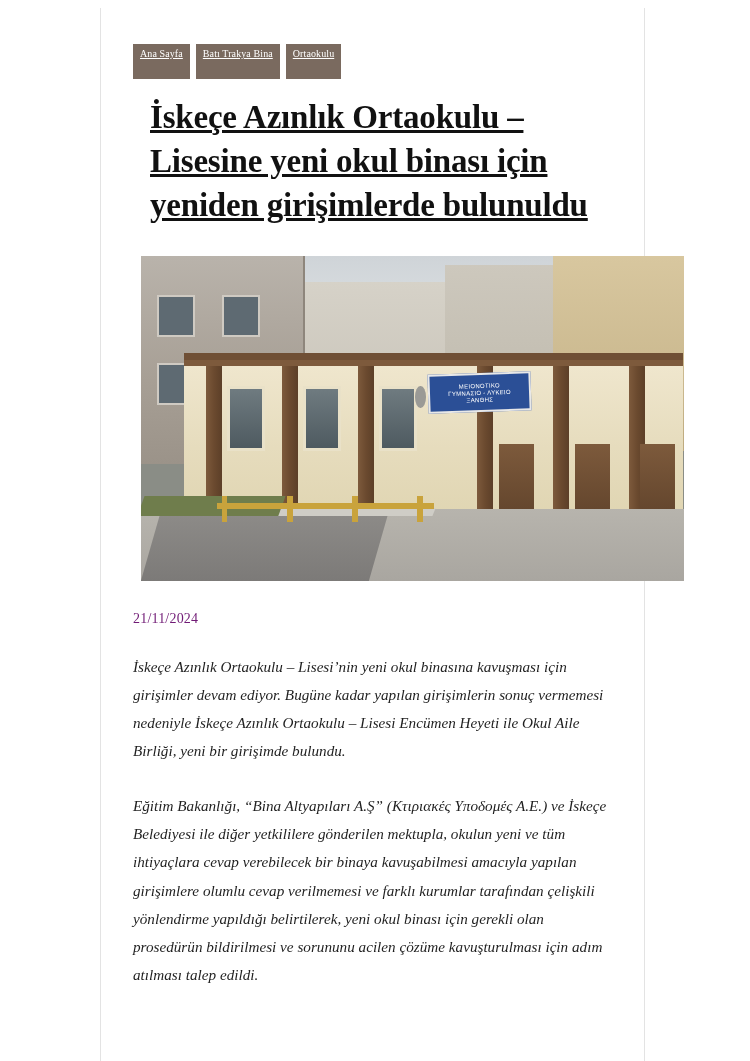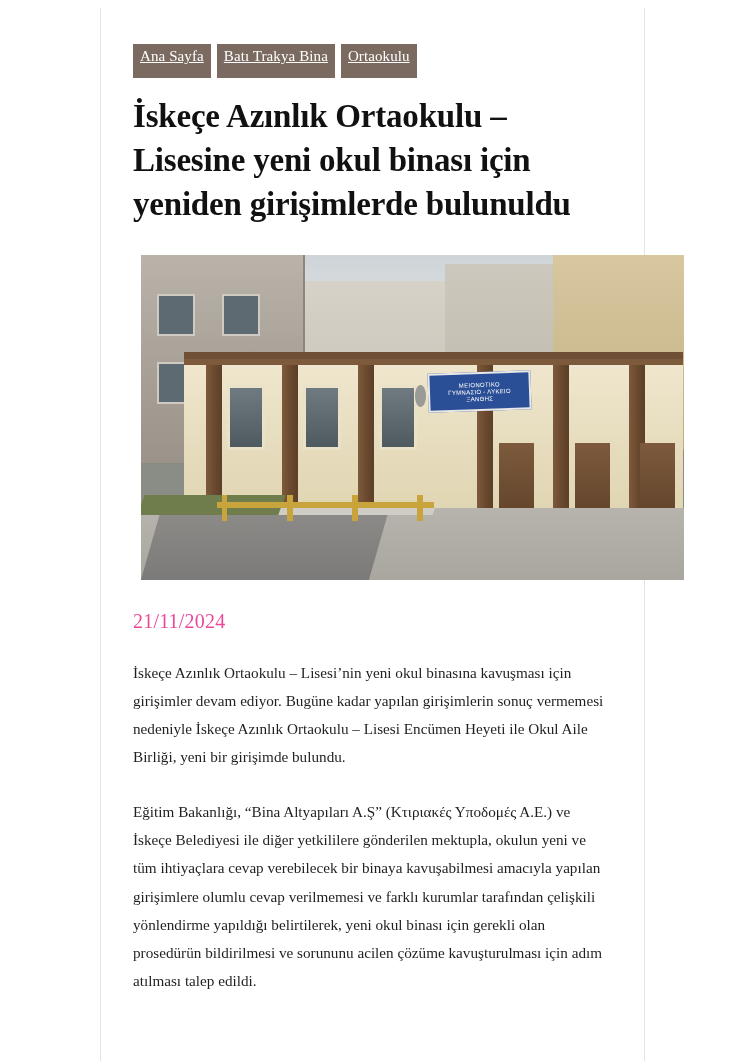--- a/index.html
+++ b/index.html
@@ -41,34 +41,35 @@
     align-items: center;
     gap: 6px;
     padding-top: 36px;
     flex-wrap: wrap;
   }
   .crumb {
     display: inline-block;
     background: #7a6a5f;
     color: #ffffff;
     font-family: "Liberation Serif", serif;
-    font-size: 15px;
+    font-size: 10px;
     line-height: 1;
-    padding: 5px 7px 14px 7px;
+    padding: 5px 7px 20px 7px;
     white-space: nowrap;
     letter-spacing: 0.1px;
   }
   h1.title {
-    margin: 16px 0 0 0;
+    margin: 16px 0 0 17px;
     font-family: "Liberation Serif", serif;
     font-weight: 700;
     font-size: 33px;
     line-height: 1.34;
     letter-spacing: -0.2px;
     color: #111111;
+    text-decoration: underline;
   }
   .hero-wrap {
     margin-top: 28px;
     width: 543px;
     margin-left: -0.5px;
   }
   .hero {
     position: relative;
     width: 543px;
     height: 325px;
@@ -208,31 +209,32 @@
     position: absolute;
     left: 0; bottom: 20%;
     width: 26%; height: 6%;
     background: #6f7d4c;
     transform: skewX(-20deg);
   }
   
   .date {
     margin: 30px 0 8px 0;
     font-family: "Liberation Serif", serif;
-    font-size: 20px;
-    color: #ec4899;
+    font-size: 14px;
+    color: #701a75;
     letter-spacing: 0.2px;
   }
   p.body {
     margin: 26px 0 0 0;
     font-family: "Liberation Serif", serif;
     font-size: 15.2px;
     line-height: 1.86;
     color: #1f1f1f;
     text-align: left;
+    font-style: italic;
   }
 </style>
 </head>
 <body>
 
 <div class="page">
   <div class="article">
     <div class="inner">
 
       <nav class="breadcrumb">

